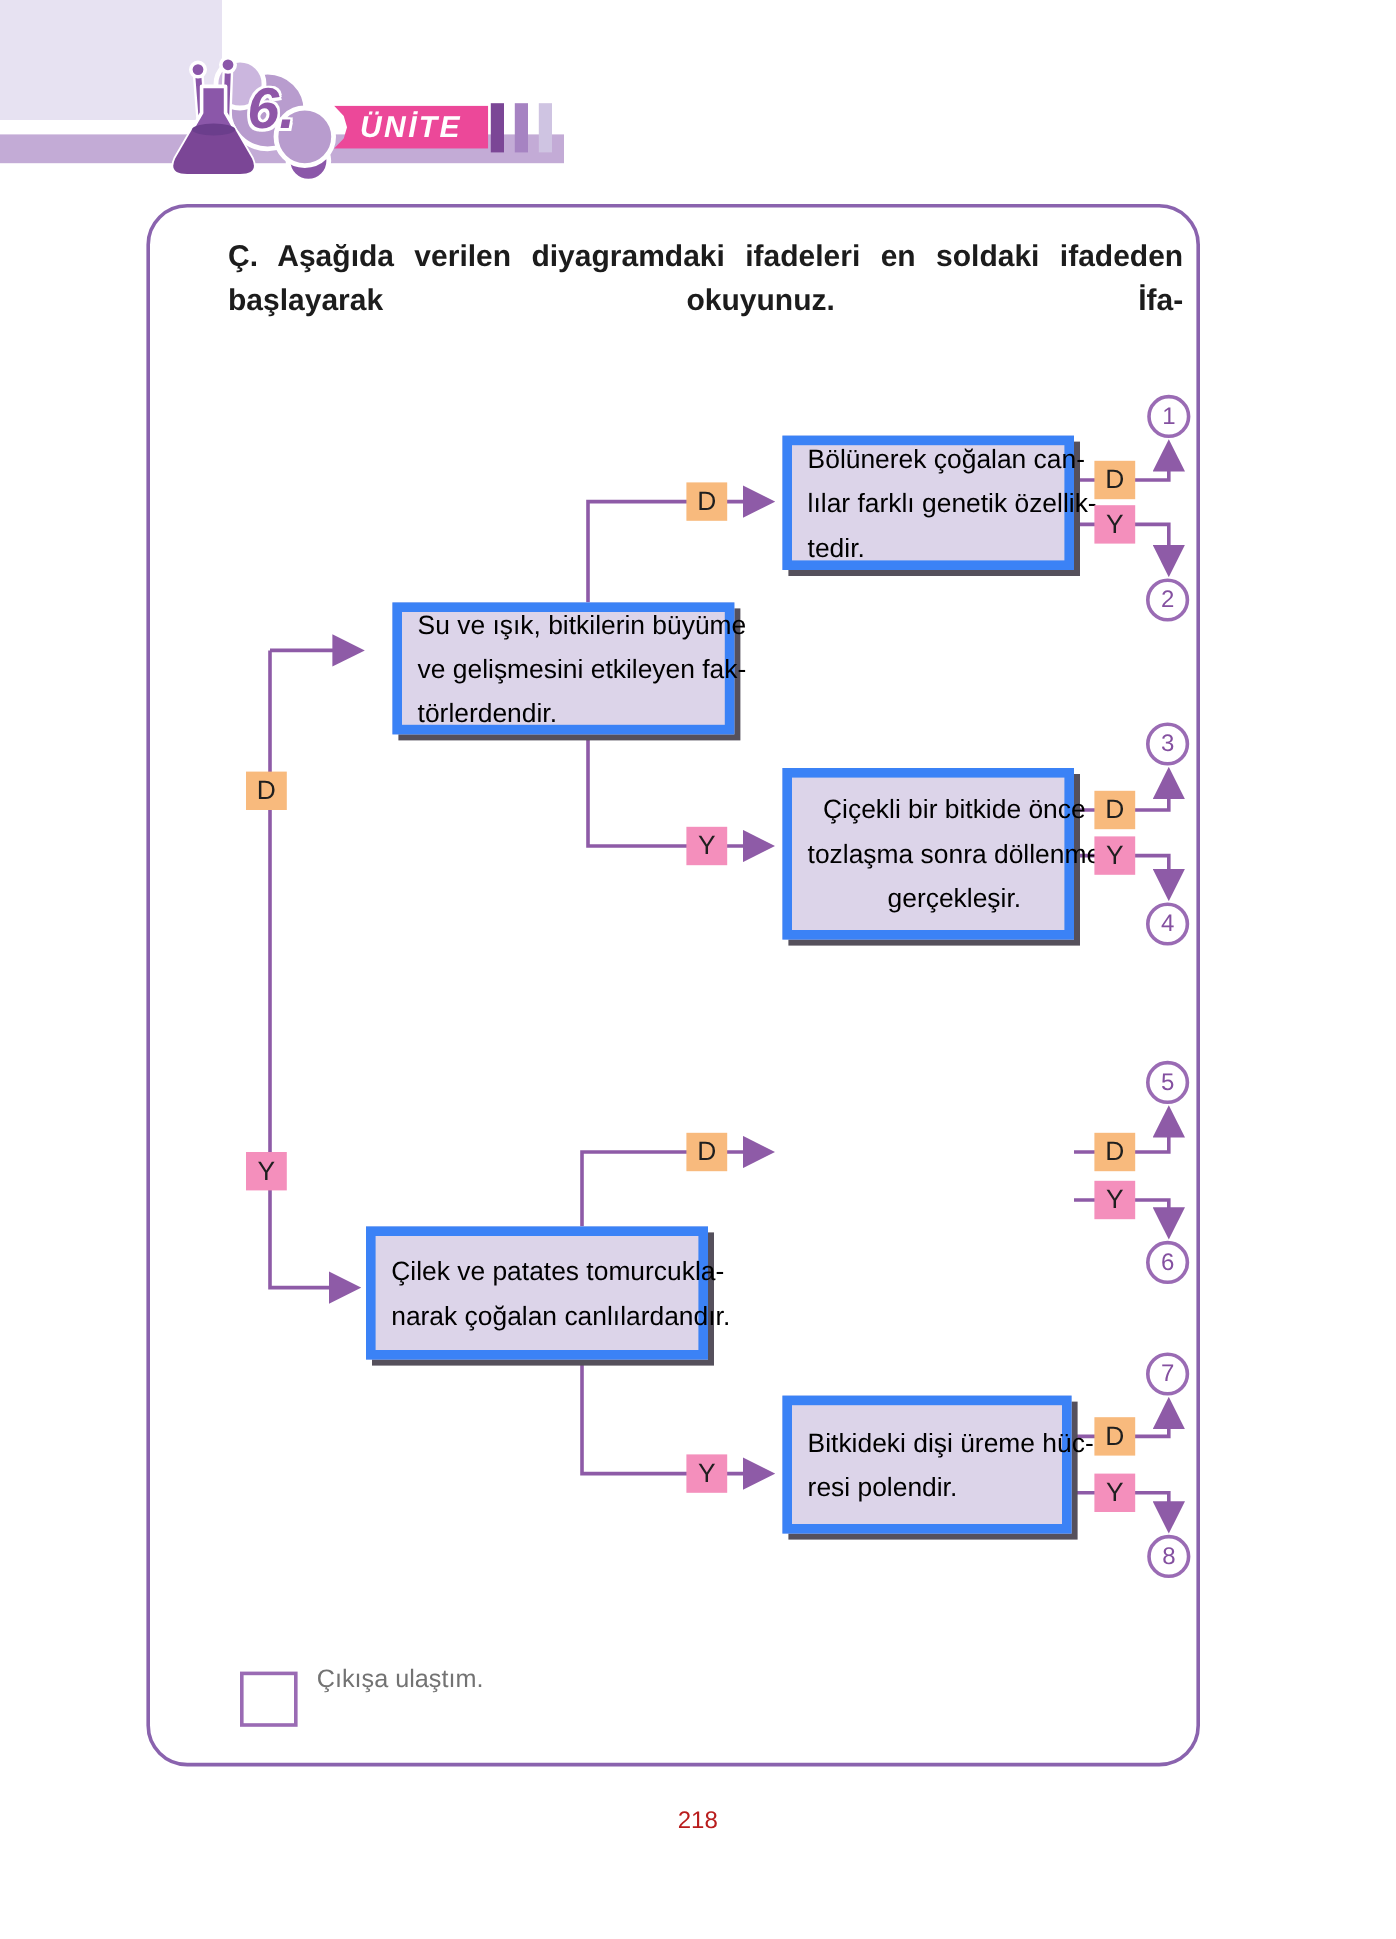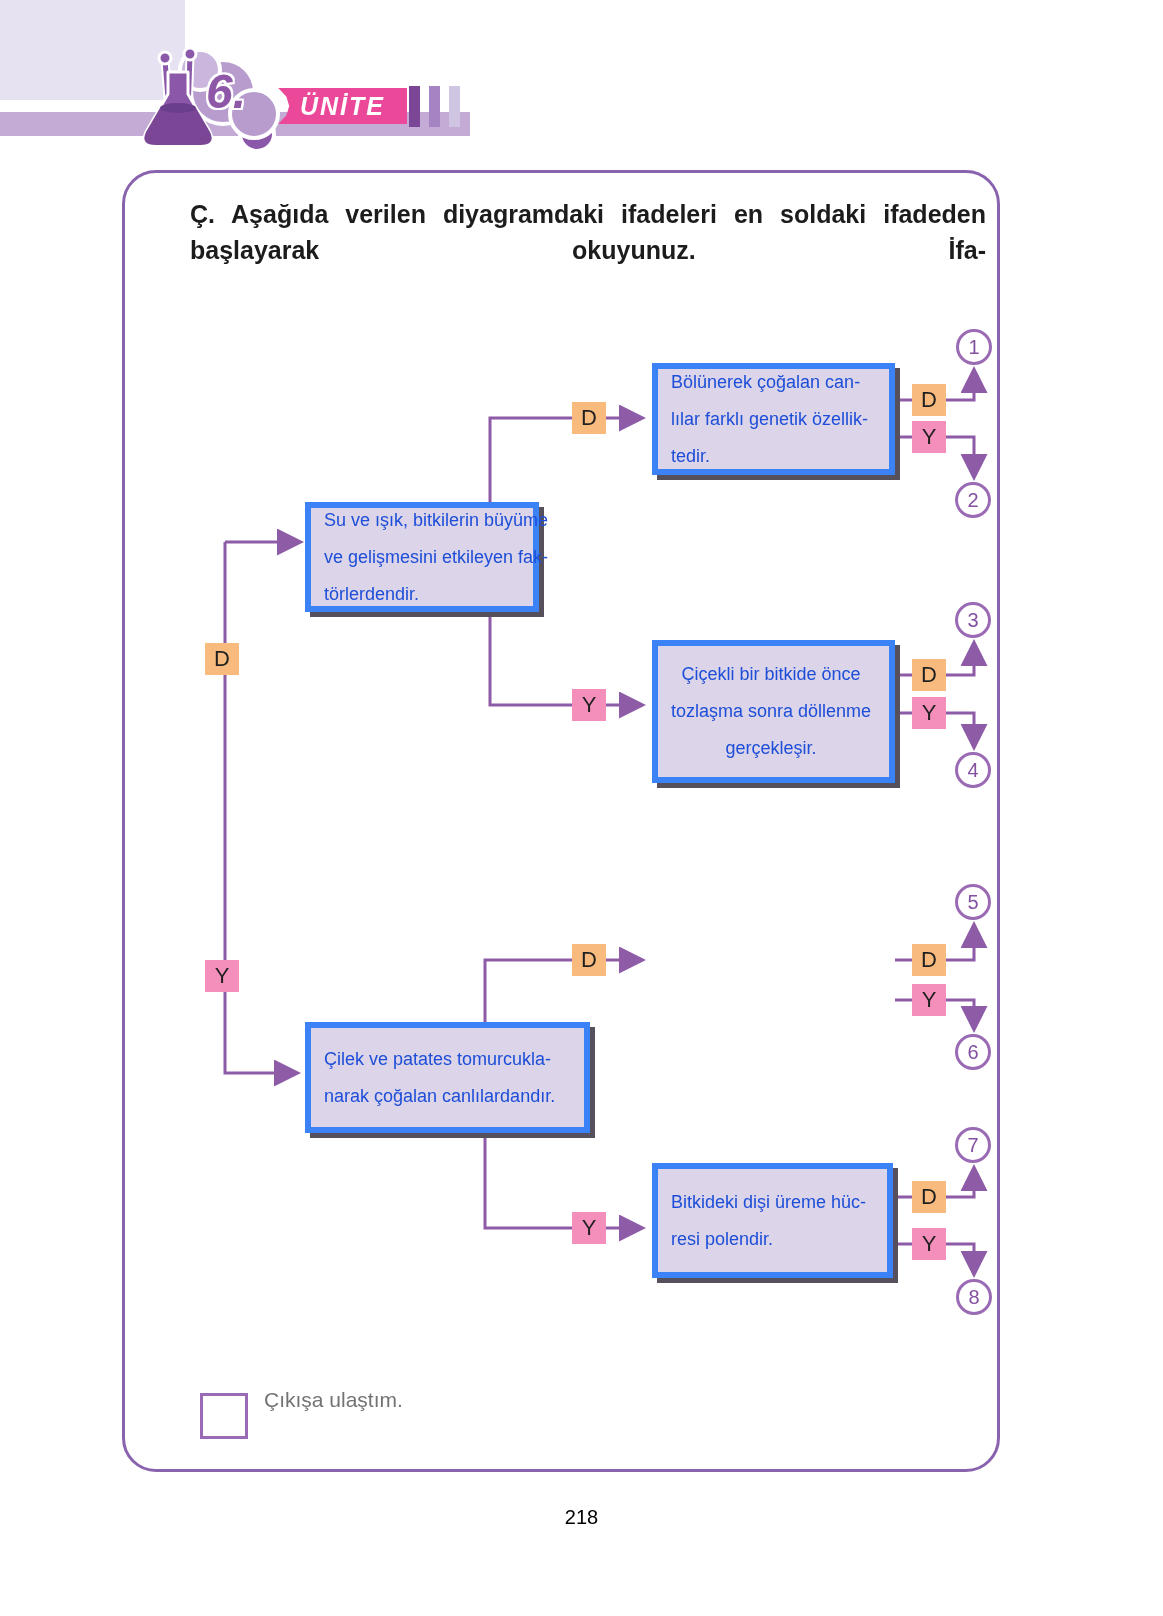--- a/index.html
+++ b/index.html
@@ -26,45 +26,45 @@
 
   
   .instr{position:absolute;left:140px;top:196px;width:846px;color:#1c1c1c;font-weight:bold;font-size:25px;line-height:36px;}
   .instr .l1{text-align:justify;text-align-last:justify;padding-left:50px;}
   .instr .l2{text-align:left;}
 
   
   .wires{position:absolute;left:0;top:0;width:1163px;height:1616px;pointer-events:none;}
 
   
-  .dbox{position:absolute;background:#dcd4e9;border:6px solid #3b82f6;box-shadow:5px 5px 0 #55505c;box-sizing:border-box;
-    display:flex;align-items:center;color:#1d4ed8;font-size:18px;line-height:37px;padding:6px 13px;}
+  .dbox{position:absolute;background:#dcd4e9;border:8px solid #3b82f6;box-shadow:5px 5px 0 #55505c;box-sizing:border-box;
+    display:flex;align-items:center;color:#000000;font-size:22px;line-height:37px;padding:6px 13px;}
   .dbox .txt{white-space:pre;}
-  .b-su{left:305px;top:502px;width:234px;height:110px;}
+  .b-su{left:327px;top:502px;width:285px;height:110px;}
   .b-bolunerek{left:652px;top:363px;width:243px;height:112px;}
   .b-cicekli{left:652px;top:640px;width:243px;height:143px;text-align:center;}
   .b-eseyli{left:142px;top:758px;width:285px;height:109px;}
   .b-kuslar{left:652px;top:918px;width:241px;height:114px;}
   .b-cilek{left:305px;top:1022px;width:285px;height:111px;}
   .b-bitkideki{left:652px;top:1163px;width:241px;height:115px;}
 
   
   .chip{position:absolute;width:34px;height:32px;display:flex;align-items:center;justify-content:center;
     font-size:22px;color:#1f1f1f;}
   .chip-d{background:#f8ba7d;}
   .chip-y{background:#f48fbc;}
 
   
   .exit{position:absolute;width:36px;height:36px;border:3px solid #9a6bb4;border-radius:50%;background:#fff;
     box-sizing:border-box;display:flex;align-items:center;justify-content:center;font-size:20px;color:#8450a0;}
 
   
   .finish-box{position:absolute;left:200px;top:1393px;width:48px;height:46px;border:3px solid #9a6bb4;background:#fff;box-sizing:border-box;}
   .finish-label{position:absolute;left:264px;top:1388px;font-size:21px;color:#737373;}
-  .page-num{position:absolute;left:0;top:1506px;width:1163px;text-align:center;font-size:20px;color:#000000;}
+  .page-num{position:absolute;left:0;top:1506px;width:1163px;text-align:center;font-size:20px;color:#b91c1c;}
 </style>
 </head>
 <body>
 
 <div class="page">
 
   <div class="hdr-lightrect"></div>
   <div class="hdr-bar"></div>
 
   <svg class="hdr-art" viewBox="0 0 170 122">

